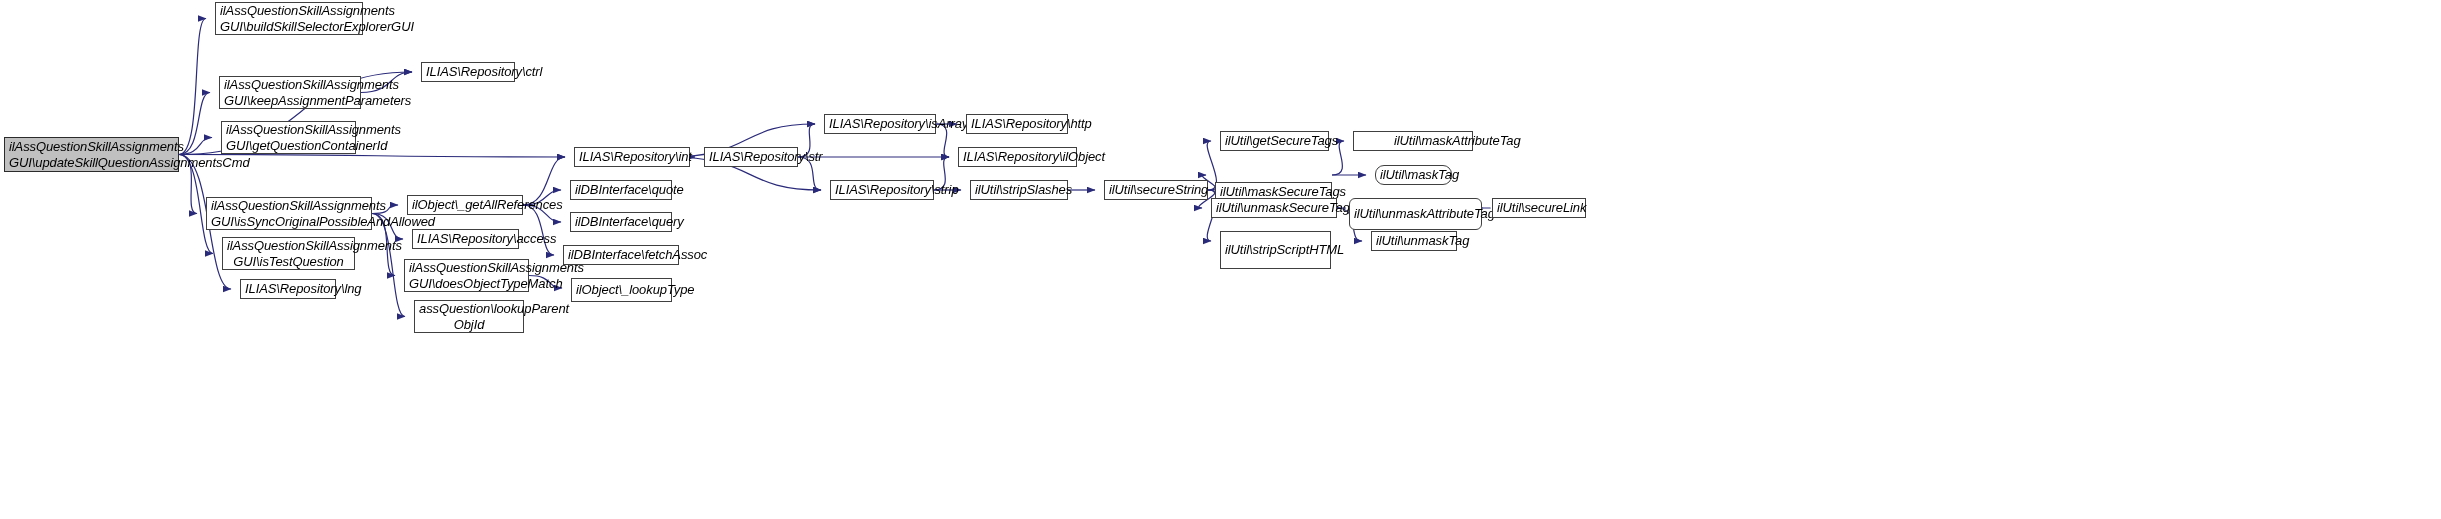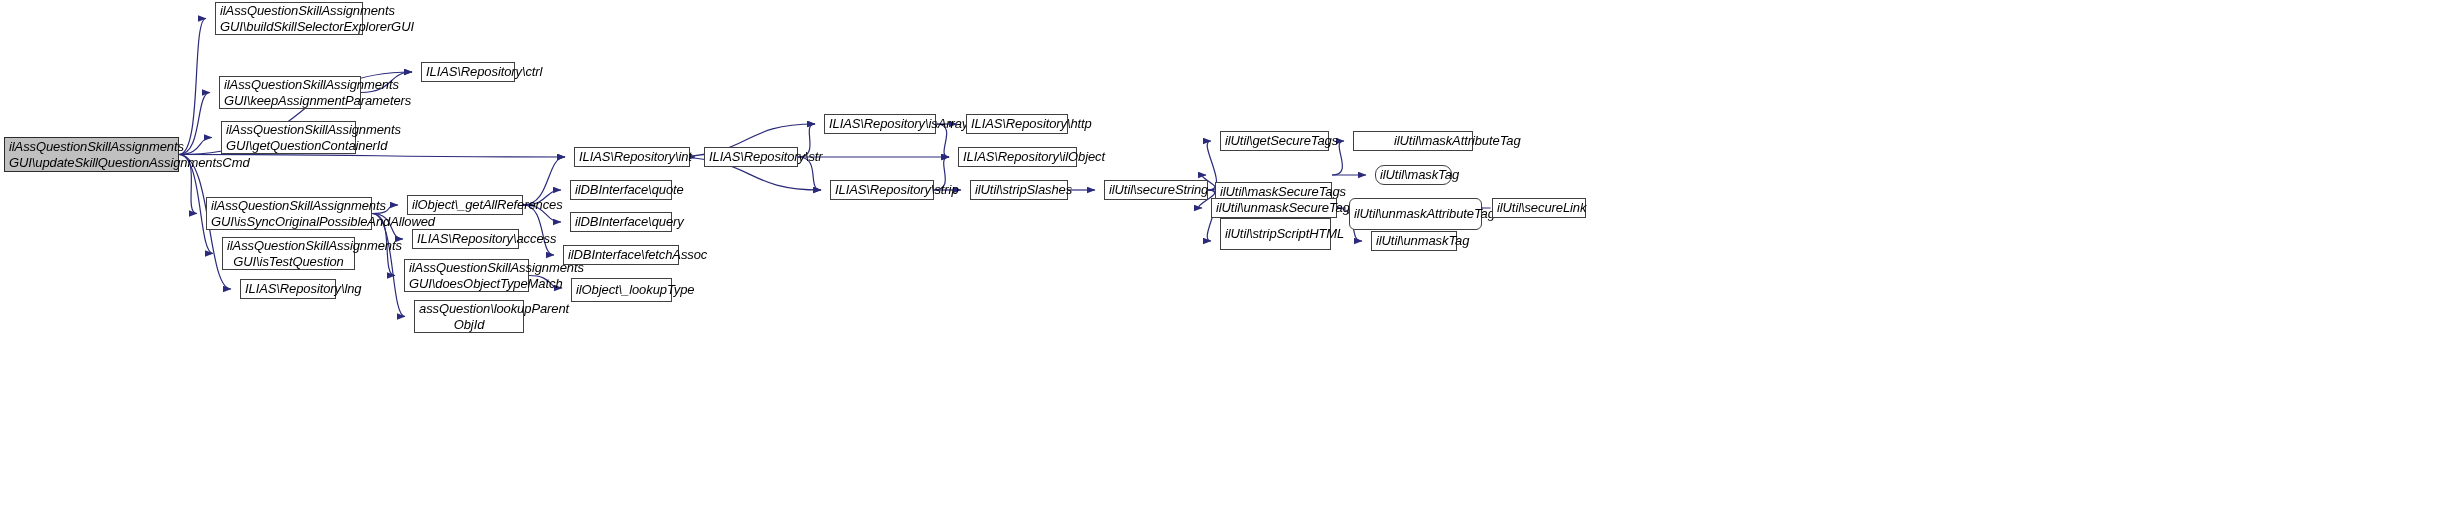--- a/index.html
+++ b/index.html
@@ -115,20 +115,20 @@
       <div class="node" style="left: 704px; top: 147px; width: 94px; height: 20px;"><span>ILIAS\Repository\str</span></div>
       <div class="node" style="left: 824px; top: 114px; width: 112px; height: 20px;"><span>ILIAS\Repository\isArray</span></div>
       <div class="node" style="left: 830px; top: 180px; width: 104px; height: 20px;"><span>ILIAS\Repository\strip</span></div>
       <div class="node" style="left: 966px; top: 114px; width: 102px; height: 20px;"><span>ILIAS\Repository\http</span></div>
       <div class="node" style="left: 958px; top: 147px; width: 119px; height: 20px;"><span>ILIAS\Repository\ilObject</span></div>
       <div class="node" style="left: 970px; top: 180px; width: 98px; height: 20px;"><span>ilUtil\stripSlashes</span></div>
       <div class="node" style="left: 1104px; top: 180px; width: 104px; height: 20px;"><span>ilUtil\secureString</span></div>
       <div class="node" style="left: 1220px; top: 131px; width: 109px; height: 20px;"><span>ilUtil\getSecureTags</span></div>
       <div class="node" style="left: 1215px; top: 165px; width: 117px; height: 20px; margin-top: 17px;"><span>ilUtil\maskSecureTags</span></div>
       <div class="node" style="left: 1211px; top: 198px; width: 126px; height: 20px;"><span>ilUtil\unmaskSecureTags</span></div>
-      <div class="node" style="left: 1220px; top: 218px; width: 111px; height: 32px;"><span>ilUtil\stripScriptHTML</span></div>
+      <div class="node" style="left: 1220px; top: 231px; width: 111px; height: 38px;"><span>ilUtil\stripScriptHTML</span></div>
       <div class="node" style="left: 1353px; top: 131px; width: 120px; height: 20px; padding-left: 40px;"><span>ilUtil\maskAttributeTag</span></div>
       <div class="node" style="left: 1375px; top: 165px; width: 77px; height: 20px; border-radius: 9px;"><span>ilUtil\maskTag</span></div>
       <div class="node" style="left: 1349px; top: 198px; width: 133px; height: 32px; border-radius: 6px;"><span>ilUtil\unmaskAttributeTag</span></div>
       <div class="node" style="left: 1371px; top: 231px; width: 86px; height: 20px;"><span>ilUtil\unmaskTag</span></div>
       <div class="node" style="left: 1492px; top: 198px; width: 94px; height: 20px;"><span>ilUtil\secureLink</span></div>
     </div>
 </div>
 
 </body></html>

